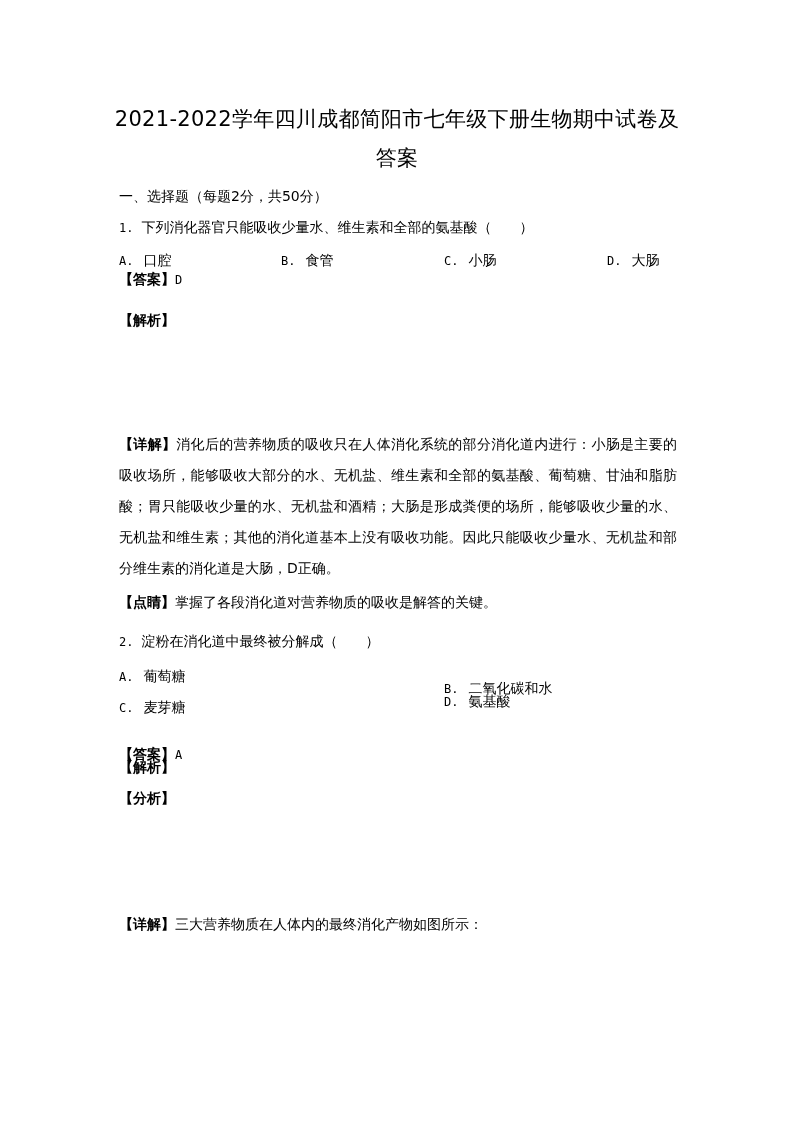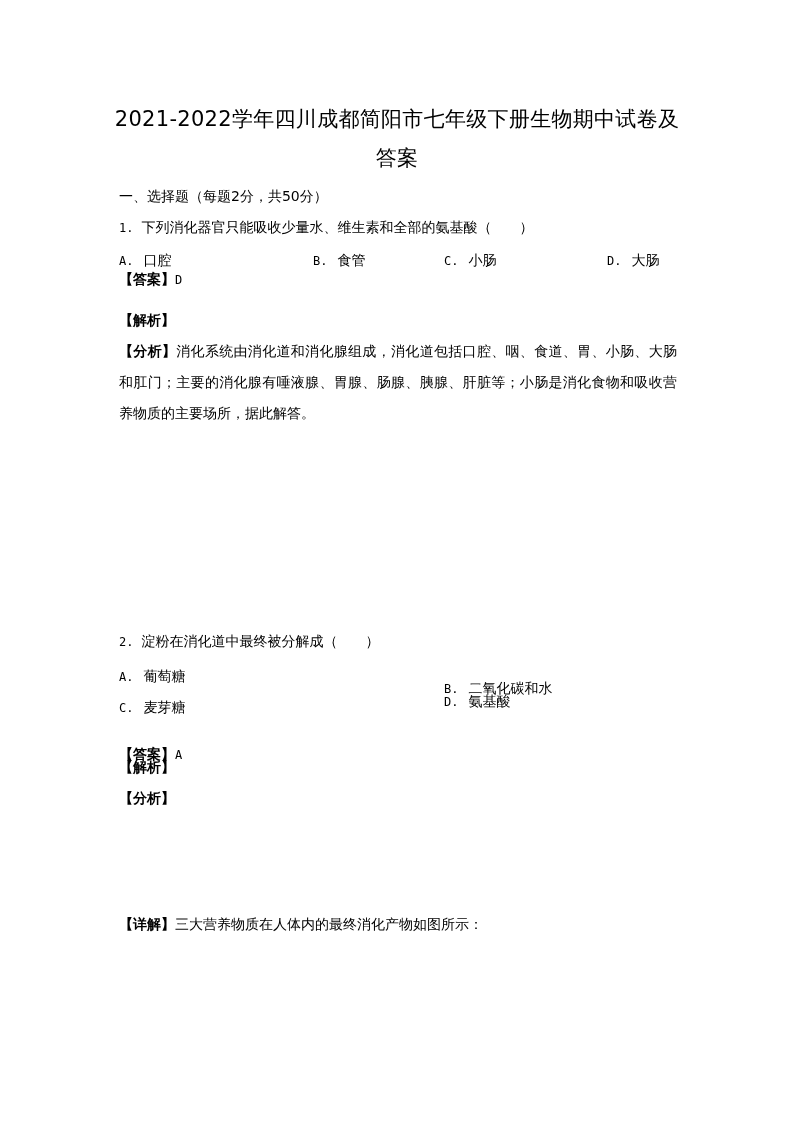--- a/index.html
+++ b/index.html
@@ -28,43 +28,46 @@
 
   <div class="line" style="top:186px;">一、选择题（每题2分，共50分）</div>
 
   <div class="line" style="top:217px;">
     <span class="qnum">1.</span><span>下列消化器官只能吸收少量水、维生素和全部的氨基酸（　　）</span>
   </div>
 
   <div class="opt" style="left:119px; top:248px;">
     <span class="k">A.</span><span>口腔</span>
   </div>
-  <div class="opt" style="left:281px; top:248px;margin-left:32px;">
+  <div class="opt" style="left:281px; top:248px;">
     <span class="k">B.</span><span>食管</span>
   </div>
   <div class="opt" style="left:444px; top:248px;">
     <span class="k">C.</span><span>小肠</span>
   </div>
   <div class="opt" style="left:607px; top:248px;">
     <span class="k">D.</span><span>大肠</span>
   </div>
 
   <div class="line" style="top:269px;">
     <span class="tag">【答案】</span><span class="ans-val">D</span>
   </div>
 
   <div class="line" style="top:310px;">
     <span class="tag">【解析】</span>
   </div>
 
-  <div class="para" style="top:336px;">
-    <span class="tag">【分析】</span><span>消化系统由消化道和消化腺组成，消化道包括口腔、咽、食道、胃、小肠、大肠和肛门；主要的消化腺有唾液腺、胃腺、肠腺、胰腺、肝脏等；小肠是消化食物和吸收营养物质的主要场所，据此解答。</span>
+
+  <div class="para" style="top:429px;">
+    <span class="tag">【详解】</span><span>消化后的营养物质的吸收只在人体消化系统的部分消化道内进行：小肠是主要的吸收场所，能够吸收大部分的水、无机盐、维生素和全部的氨基酸、葡萄糖、甘油和脂肪酸；胃只能吸收少量的水、无机盐和酒精；大肠是形成粪便的场所，能够吸收少量的水、无机盐和维生素；其他的消化道基本上没有吸收功能。因此只能吸收少量水、无机盐和部分维生素的消化道是大肠，D正确。</span>
   </div>
 
-
+  <div class="line" style="top:592px;">
+    <span class="tag">【点睛】</span><span>掌握了各段消化道对营养物质的吸收是解答的关键。</span>
+  </div>
 
   <div class="line" style="top:631px;">
     <span class="qnum">2.</span><span>淀粉在消化道中最终被分解成（　　）</span>
   </div>
 
   <div class="opt" style="left:119px; top:664px;">
     <span class="k">A.</span><span>葡萄糖</span>
   </div>
   <div class="opt" style="left:444px; top:676px;">
     <span class="k">B.</span><span>二氧化碳和水</span>

